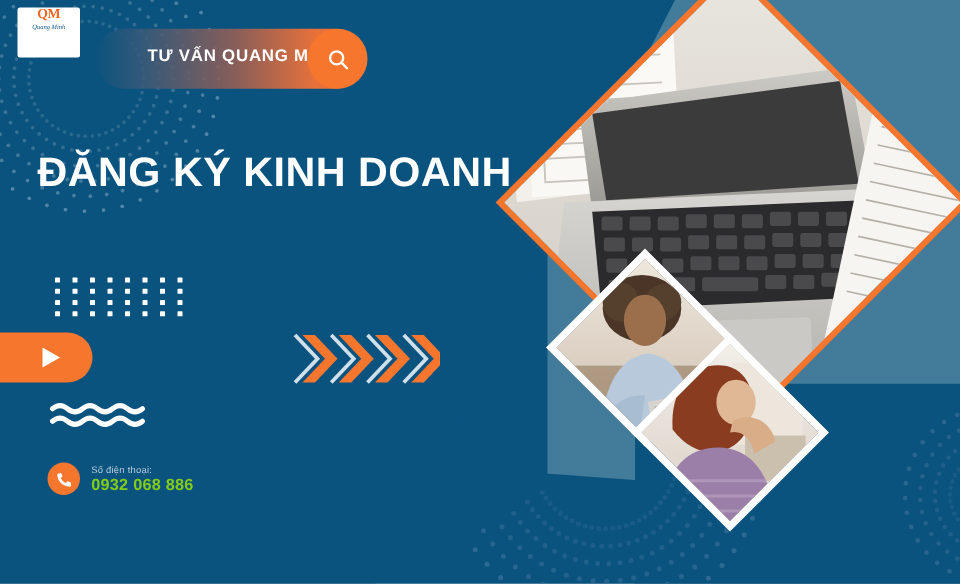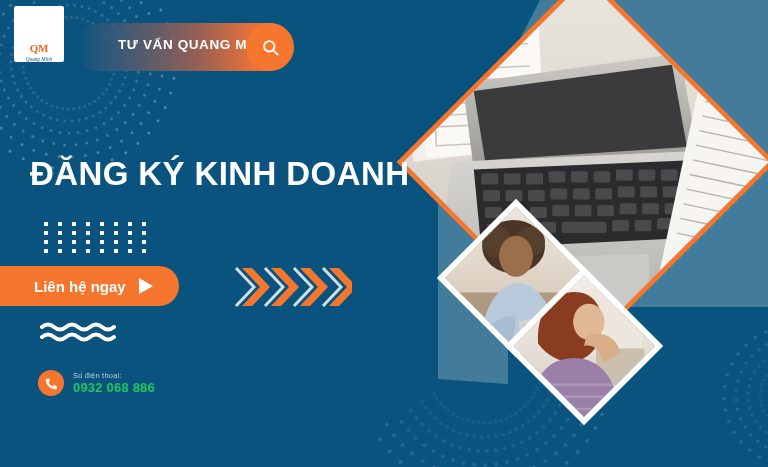--- a/index.html
+++ b/index.html
@@ -89,27 +89,27 @@
     background: #f7762e;
     display: flex;
     align-items: center;
     justify-content: center;
     border: none;
     cursor: pointer;
   }
   .logo-box {
     position: absolute;
     left: 14px; top: 6px;
-    width: 50px; height: 56px;
+    width: 50px; height: 40px;
     background: #ffffff;
     border-radius: 2px;
     display: flex;
     flex-direction: column;
     align-items: center;
-    justify-content: flex-end;
+    justify-content: flex-start;
     z-index: 11;
   }
   .logo-qm {
     font-size: 11px; font-weight: bold;
     color: #f0651f;
     font-family: "Liberation Serif", serif;
     line-height: 1;
     letter-spacing: -0.3px;
   }
   .logo-sub {
@@ -125,21 +125,20 @@
   .headline {
     position: absolute;
     left: 30px; top: 118px;
     z-index: 10;
     color: #ffffff;
     font-size: 33px;
     font-weight: bold;
     line-height: 1.24;
     letter-spacing: 0.4px;
     white-space: nowrap;
-    margin-top: 36px;
   }
   .headline-l2 { display: block; }
 
   
   .dotgrid {
     position: absolute;
     left: 44px; top: 222px;
     z-index: 10;
     display: grid;
     grid-template-columns: repeat(8, 14px);
@@ -218,21 +217,21 @@
   }
   .clabel {
     font-size: 7.5px;
     color: #b9cedd;
     line-height: 1.25;
     letter-spacing: 0.2px;
   }
   .cvalue {
     font-size: 13px;
     font-weight: bold;
-    color: #22c55e;
+    color: #84cc16;
     line-height: 1.2;
     letter-spacing: 0.2px;
     white-space: nowrap;
   }
 
   
   .diamond {
     position: absolute;
     z-index: 6;
     overflow: hidden;
@@ -1121,21 +1120,20 @@
       <i></i>
       <i></i>
       <i></i>
       <i></i>
       <i></i>
       <i></i>
       <i></i>
     </div>
 
   <button class="cta">
-    <span>Liên hệ ngay</span>
     <span class="cta-arrow"></span>
   </button>
 
   <svg class="chevrons" width="120" height="46" viewBox="0 0 120 46">
     <g>
       <g transform="translate(0,0)">
         <path d="M4 4 L22 23 L4 42" fill="none" stroke="#cfe0ea" stroke-width="3"></path>
         <path d="M10 4 L28 23 L10 42 L20 42 L38 23 L20 4 Z" fill="#f7762e"></path>
       </g>
       <g transform="translate(29,0)">

